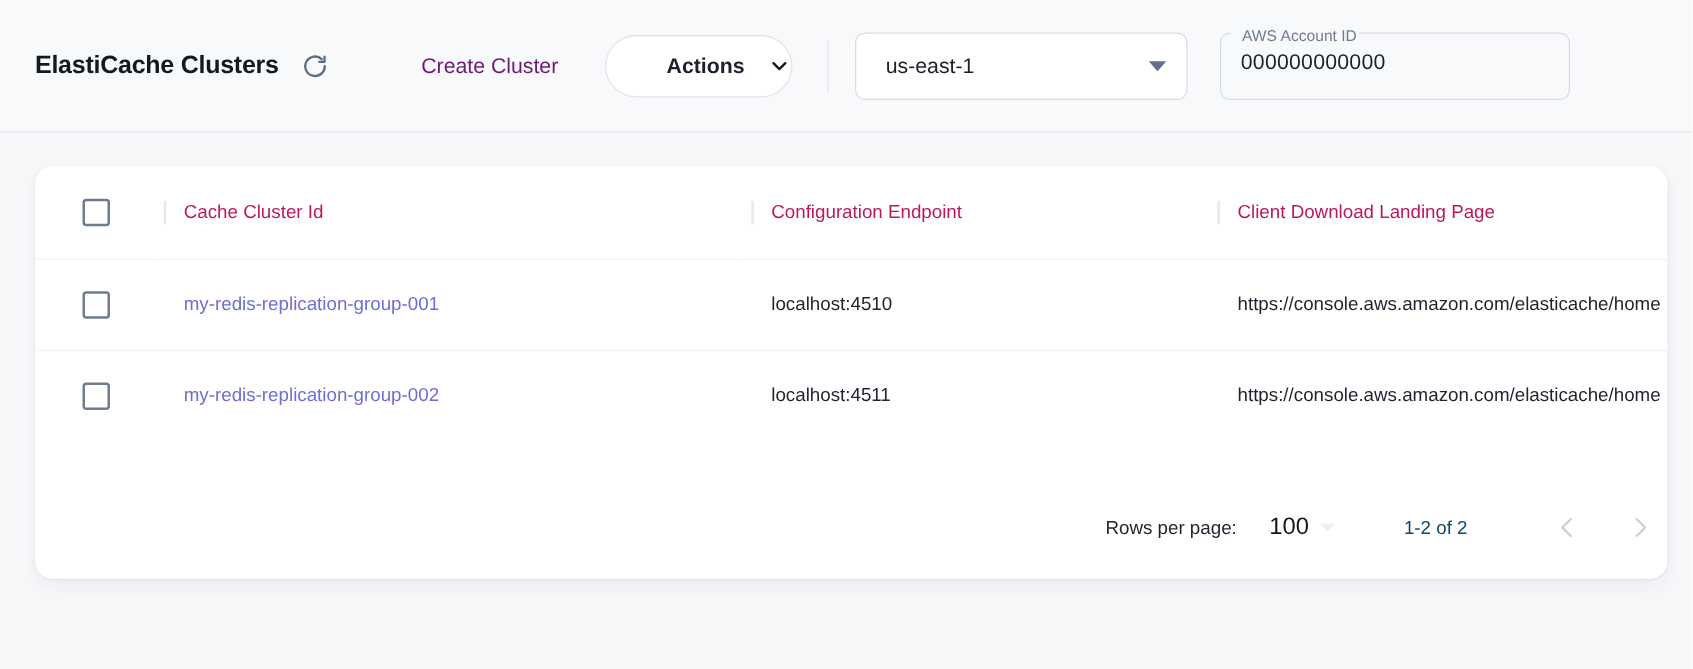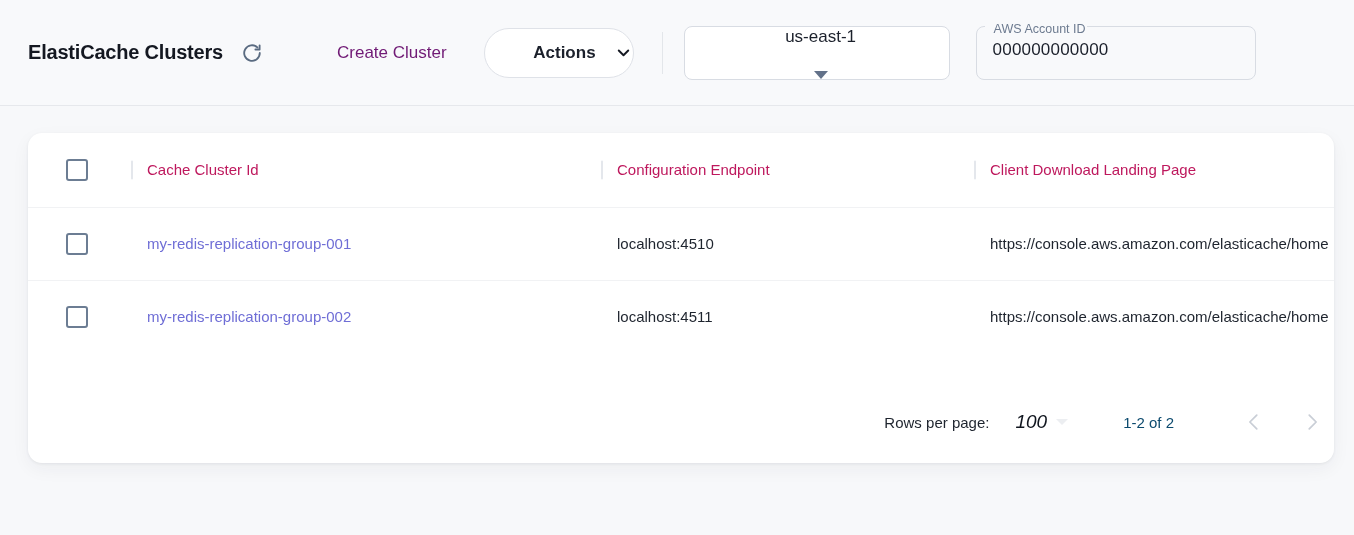--- a/index.html
+++ b/index.html
@@ -101,21 +101,20 @@
     width: 266px;
     height: 54px;
     border: 1px solid #d8dce3;
     border-radius: 8px;
     background: #ffffff;
     display: flex;
     align-items: center;
     padding: 0 16px 0 24px;
     cursor: pointer;
     position: relative;
-    flex-direction: column;
   }
 
   .region-select .val {
     font-size: 17px;
     color: #1b202b;
     flex: 1;
   }
 
   .tri-down {
     width: 0; height: 0;
@@ -295,21 +294,20 @@
     display: flex;
     align-items: center;
     gap: 9px;
     margin-left: 26px;
     cursor: pointer;
   }
 
   .rpp-select .rpp-value {
     font-size: 19px;
     color: #11161f;
-    font-style: italic;
   }
 
   .tri-down-faint {
     width: 0; height: 0;
     border-left: 6px solid transparent;
     border-right: 6px solid transparent;
     border-top: 6px solid #eceef1;
   }
 
   .range-label {

